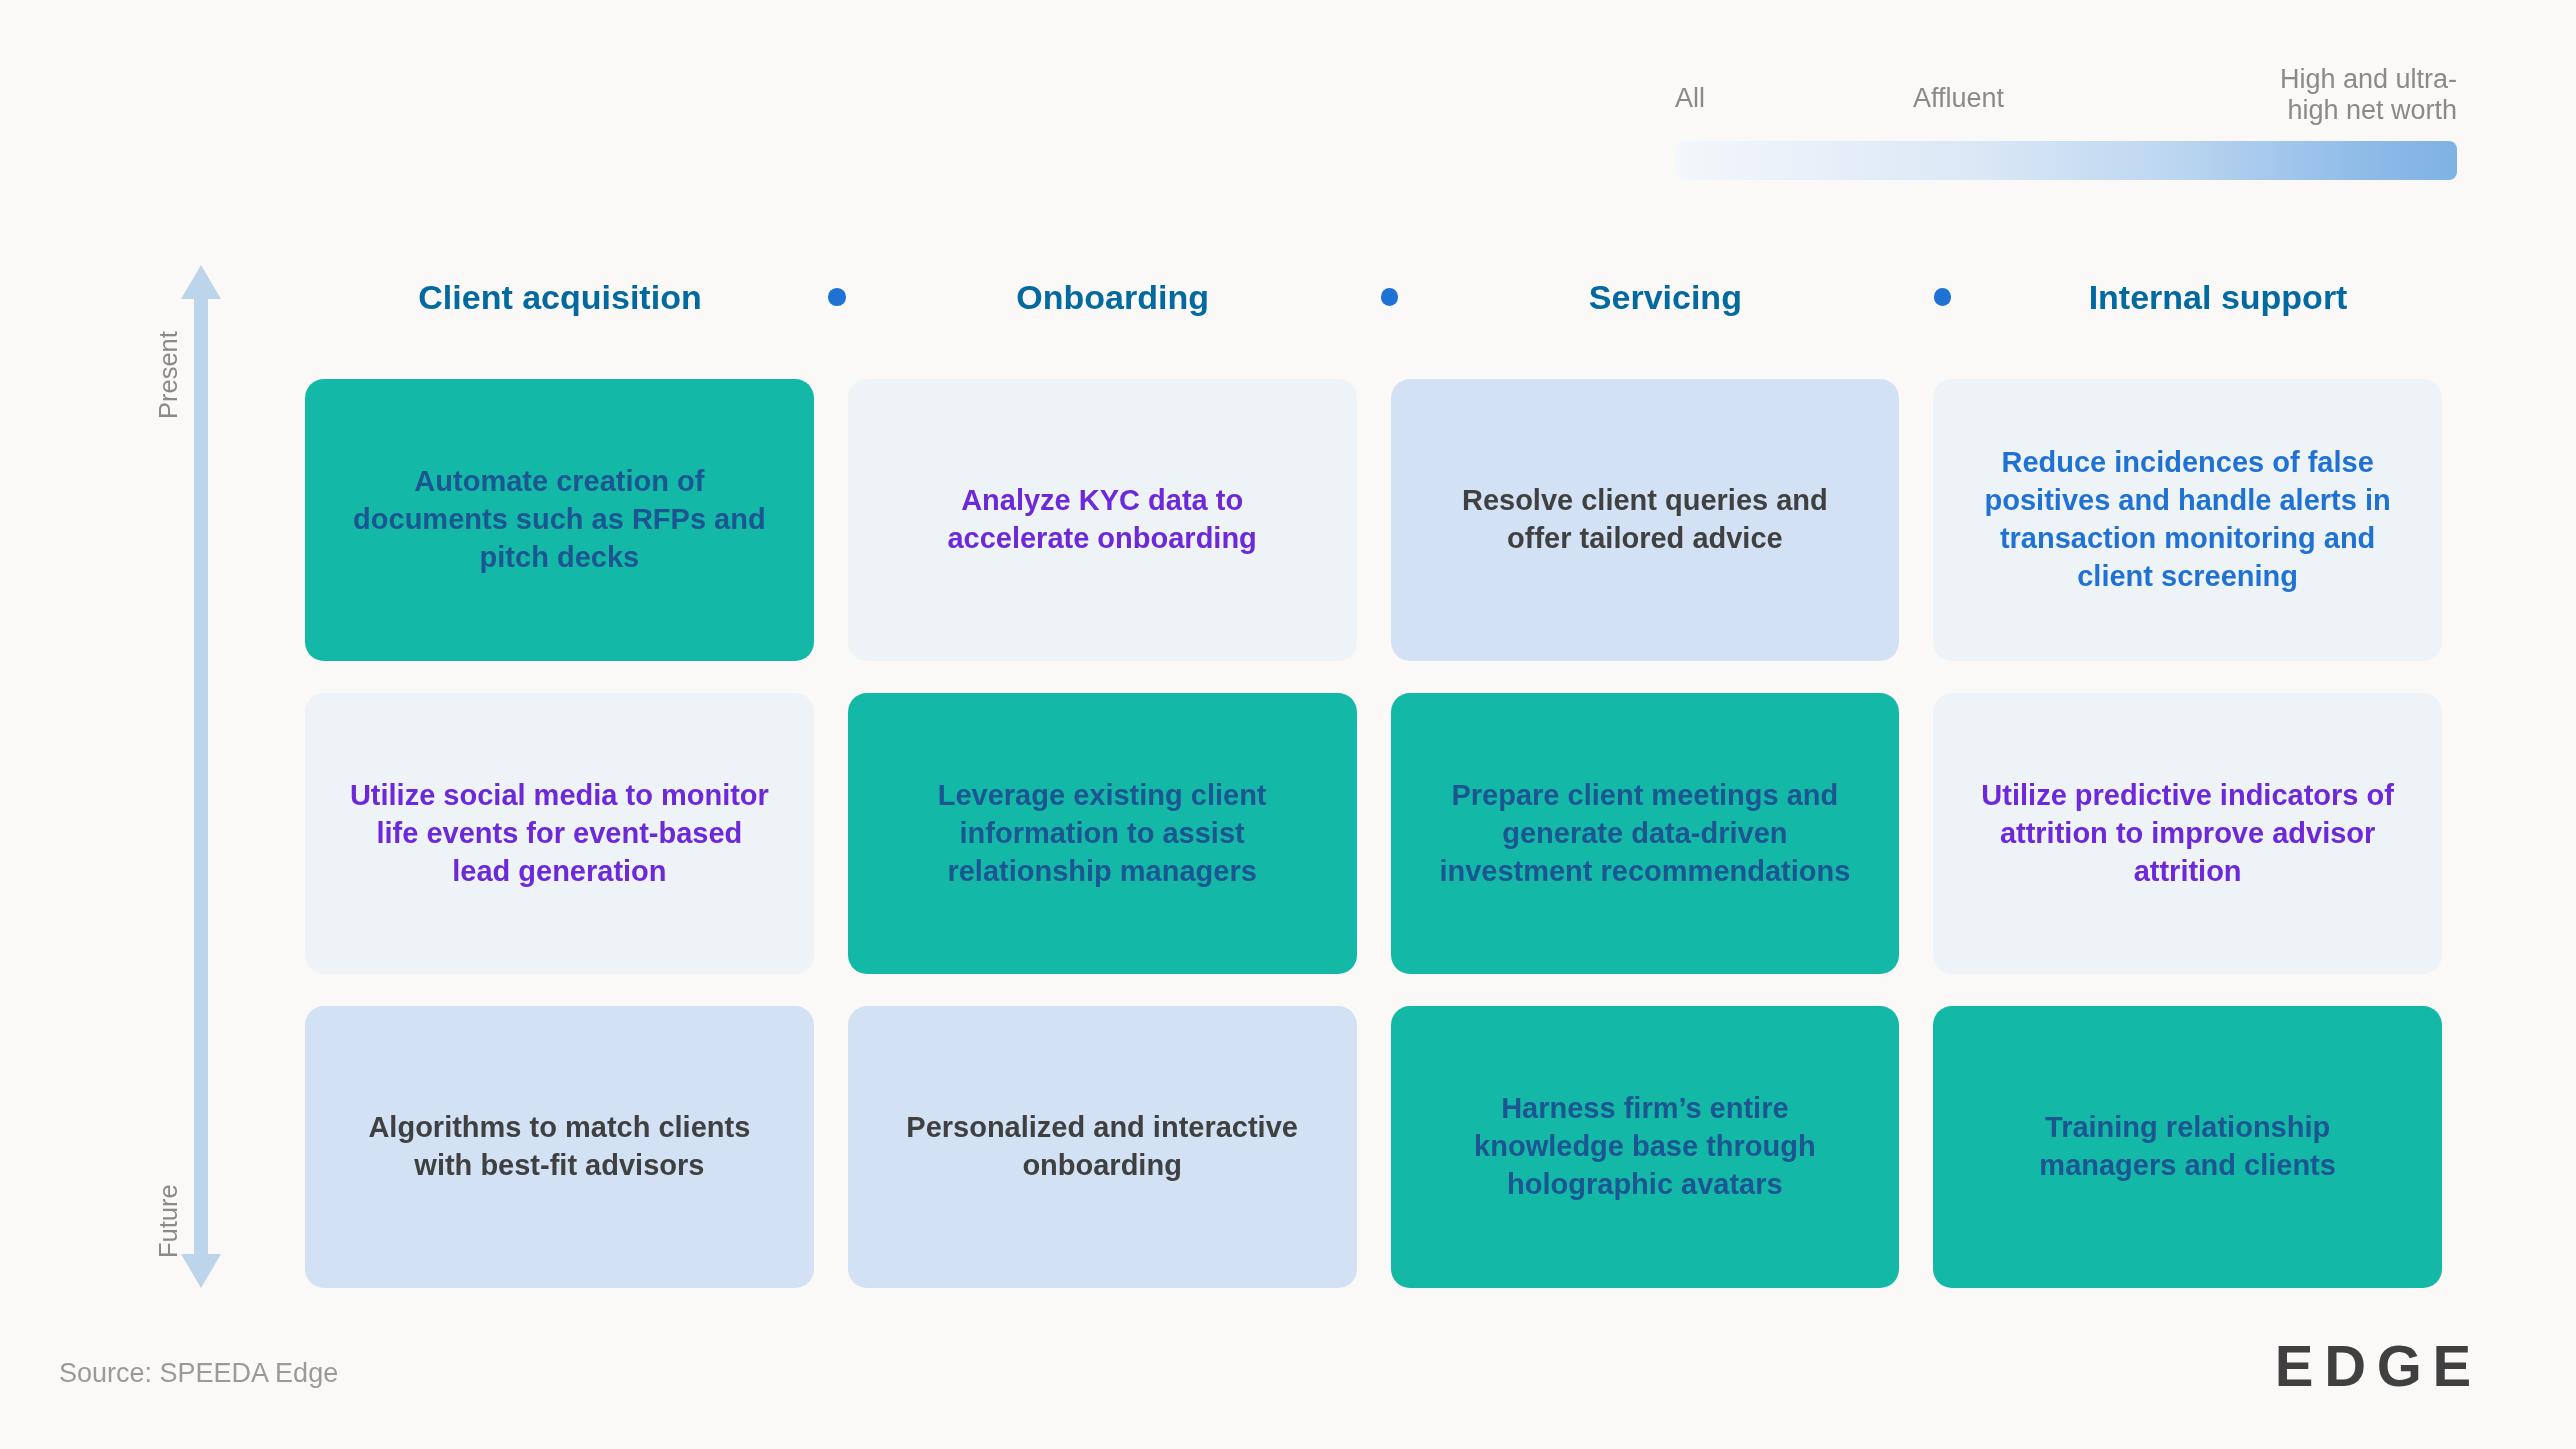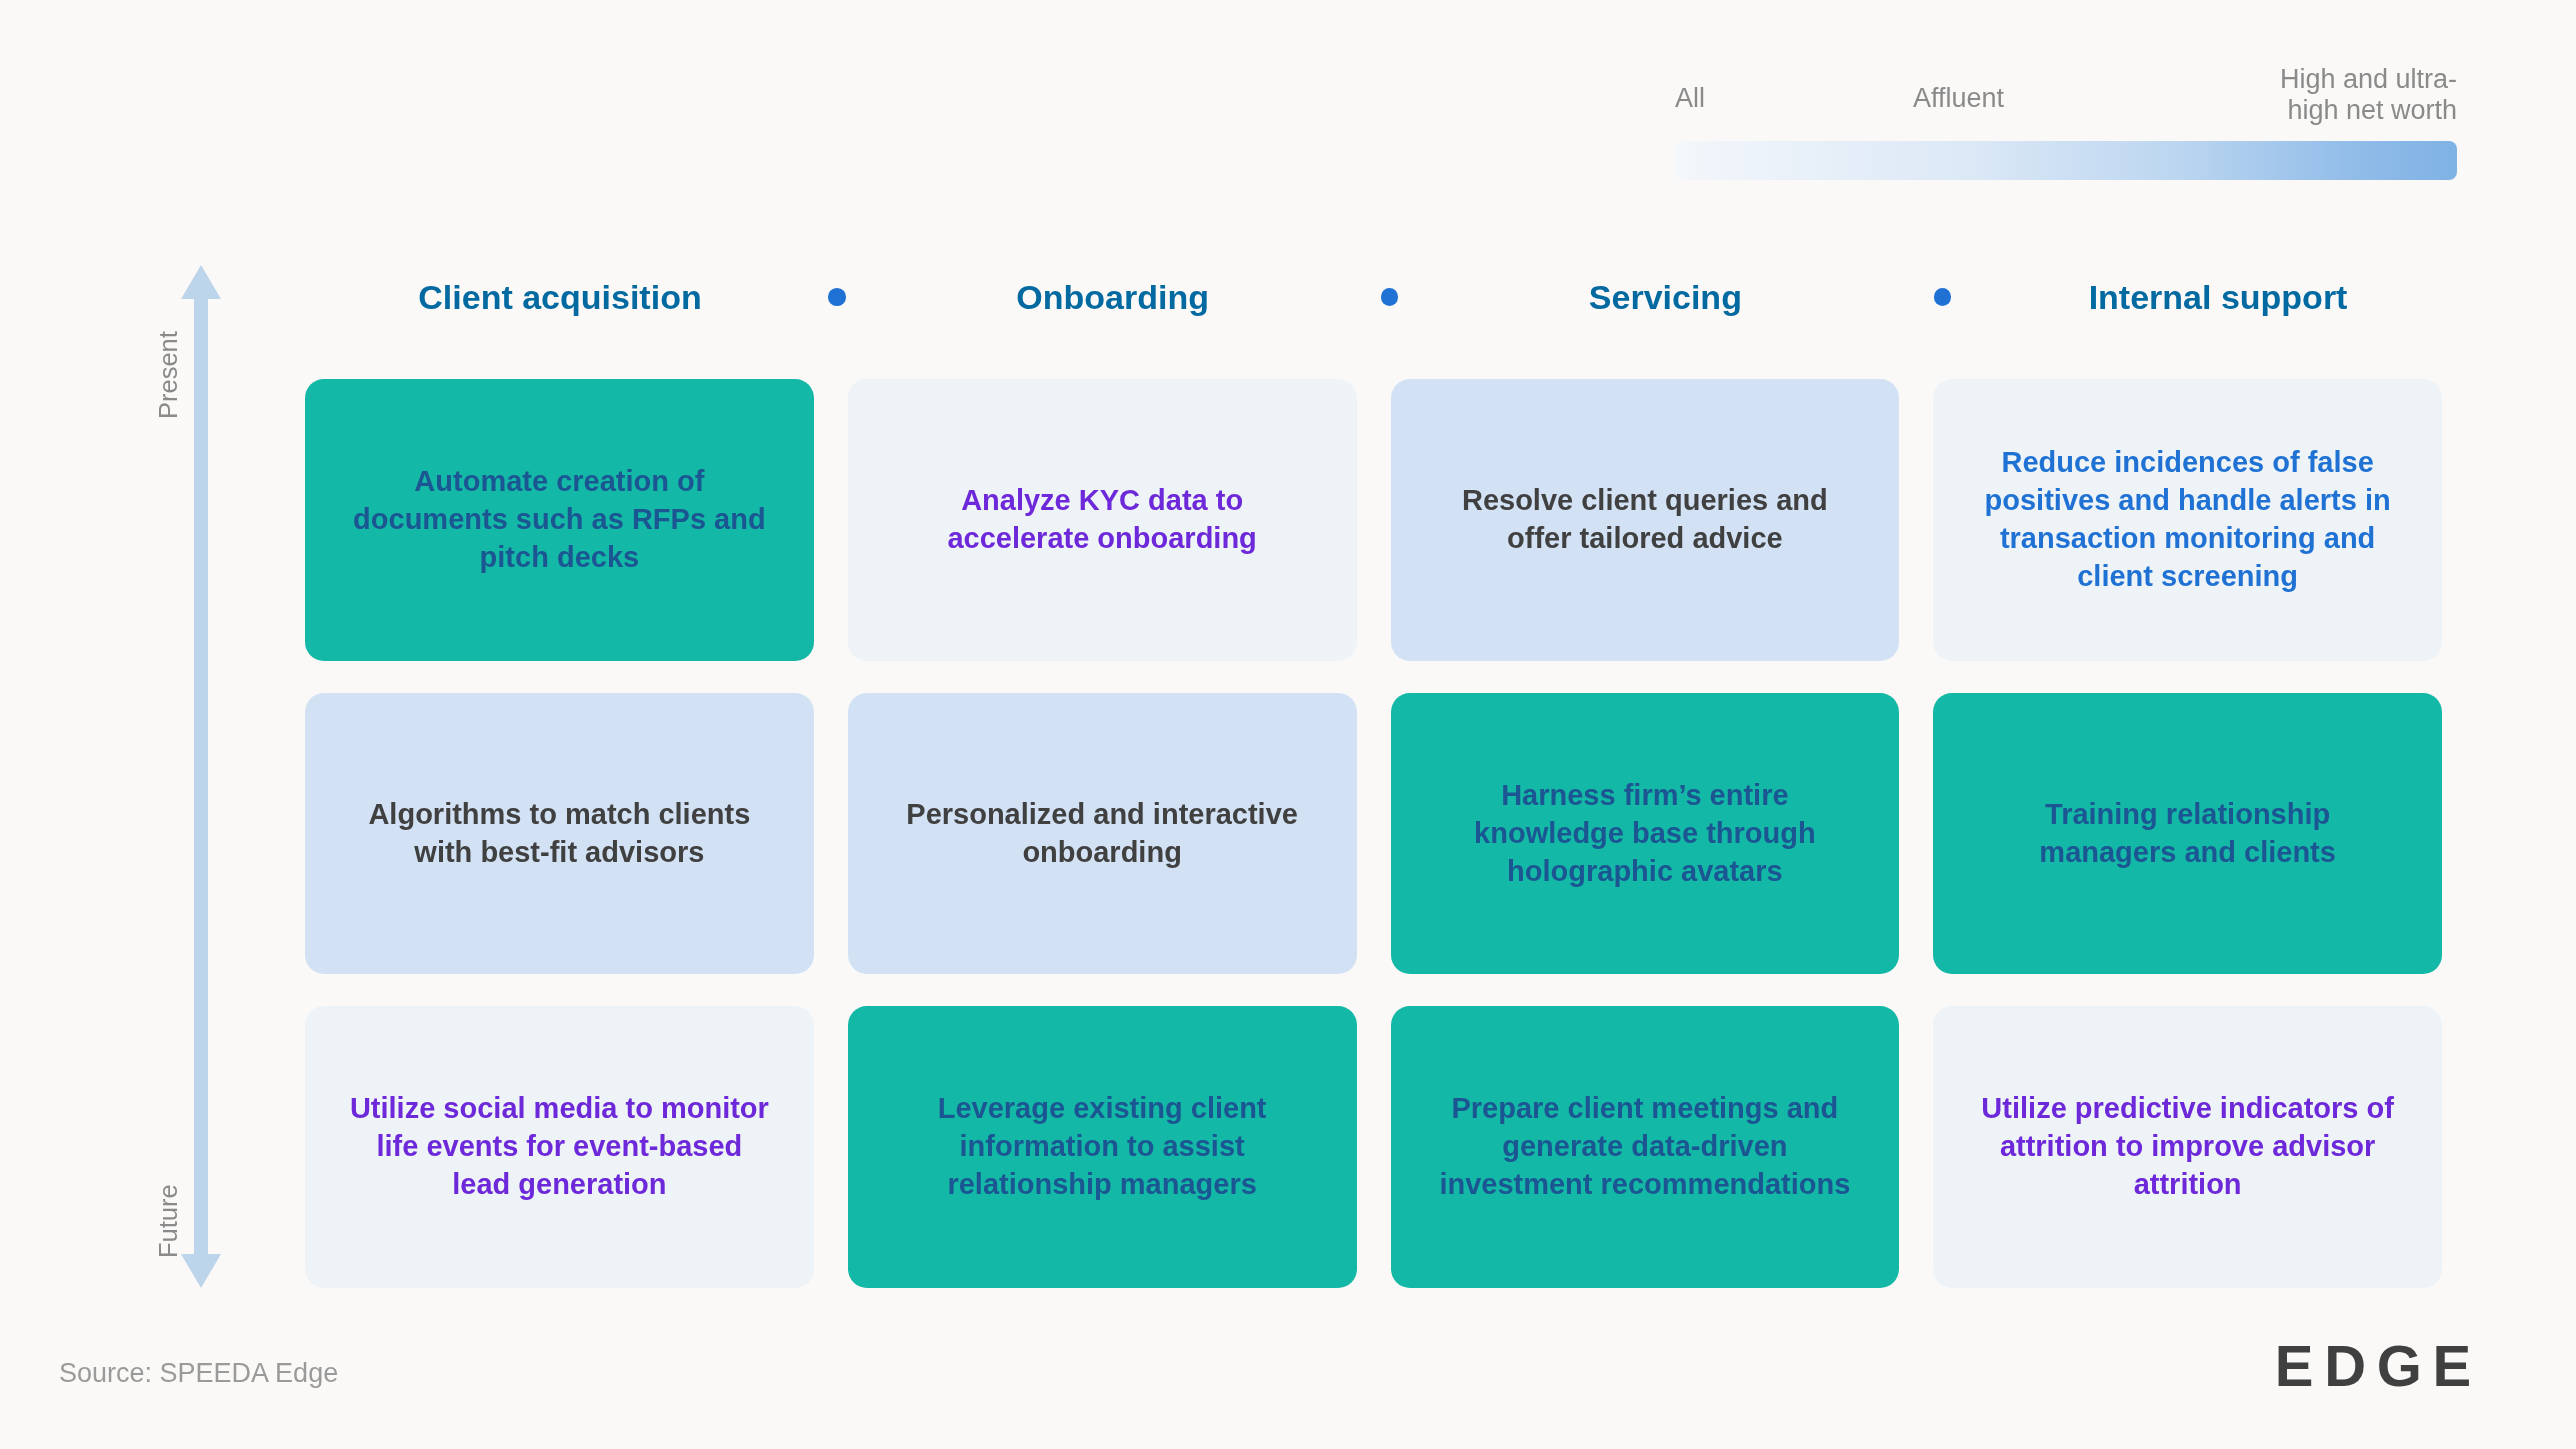--- a/index.html
+++ b/index.html
@@ -115,46 +115,46 @@
     </div>
     <div class="cell lvl-3">
       <div class="cell-text">Resolve client queries and offer tailored advice</div>
     </div>
     <div class="cell lvl-2">
       <div class="cell-text">Reduce incidences of false positives and handle alerts in transaction monitoring and client screening</div>
     </div>
   </div>
 
   <div class="grid-row">
+    <div class="cell lvl-1">
+      <div class="cell-text">Utilize social media to monitor life events for event-based lead generation</div>
+    </div>
+    <div class="cell lvl-4">
+      <div class="cell-text">Leverage existing client information to assist relationship managers</div>
+    </div>
+    <div class="cell lvl-4">
+      <div class="cell-text">Prepare client meetings and generate data-driven investment recommendations</div>
+    </div>
+    <div class="cell lvl-1">
+      <div class="cell-text">Utilize predictive indicators of attrition to improve advisor attrition</div>
+    </div>
+  </div>
+
+  <div class="grid-row">
     <div class="cell lvl-3">
       <div class="cell-text">Algorithms to match clients with best-fit advisors</div>
     </div>
     <div class="cell lvl-3">
       <div class="cell-text">Personalized and interactive onboarding</div>
     </div>
     <div class="cell lvl-4">
       <div class="cell-text">Harness firm’s entire knowledge base through holographic avatars</div>
     </div>
     <div class="cell lvl-4">
       <div class="cell-text">Training relationship managers and clients</div>
     </div>
   </div>
 
-  <div class="grid-row">
-    <div class="cell lvl-1">
-      <div class="cell-text">Utilize social media to monitor life events for event-based lead generation</div>
-    </div>
-    <div class="cell lvl-4">
-      <div class="cell-text">Leverage existing client information to assist relationship managers</div>
-    </div>
-    <div class="cell lvl-4">
-      <div class="cell-text">Prepare client meetings and generate data-driven investment recommendations</div>
-    </div>
-    <div class="cell lvl-1">
-      <div class="cell-text">Utilize predictive indicators of attrition to improve advisor attrition</div>
-    </div>
-  </div>
-
 </div>
 
 <div id="footer-source">Source:  SPEEDA Edge</div>
 <div id="footer-logo">EDGE</div>
 
 
 </body></html>

